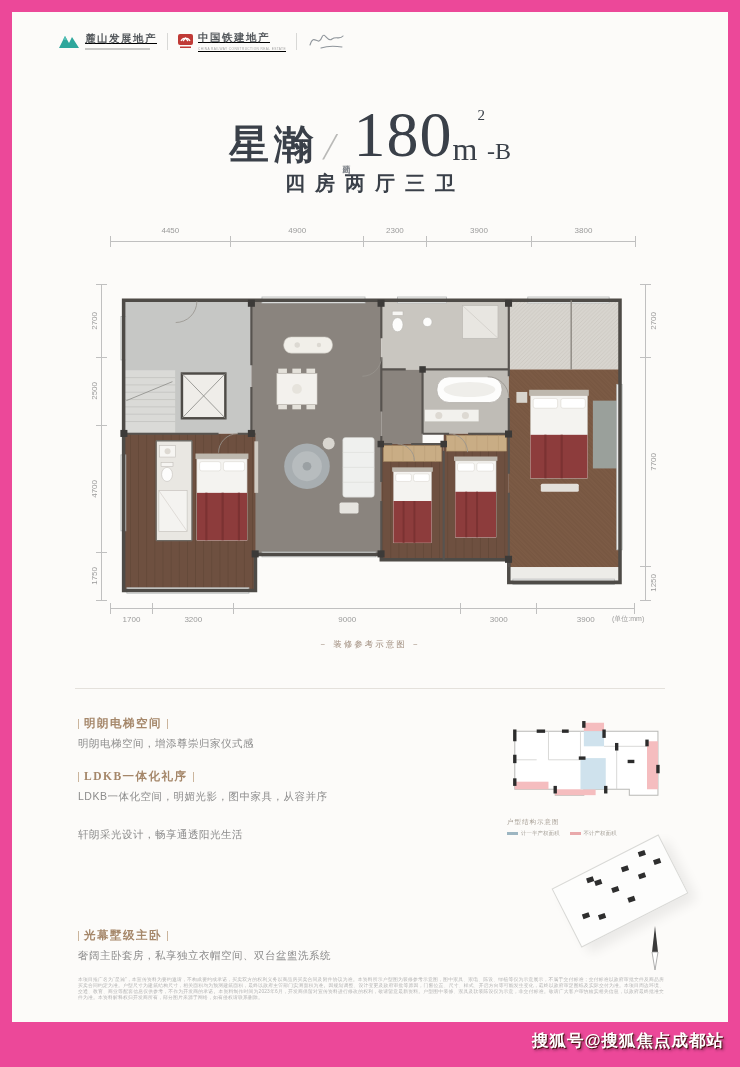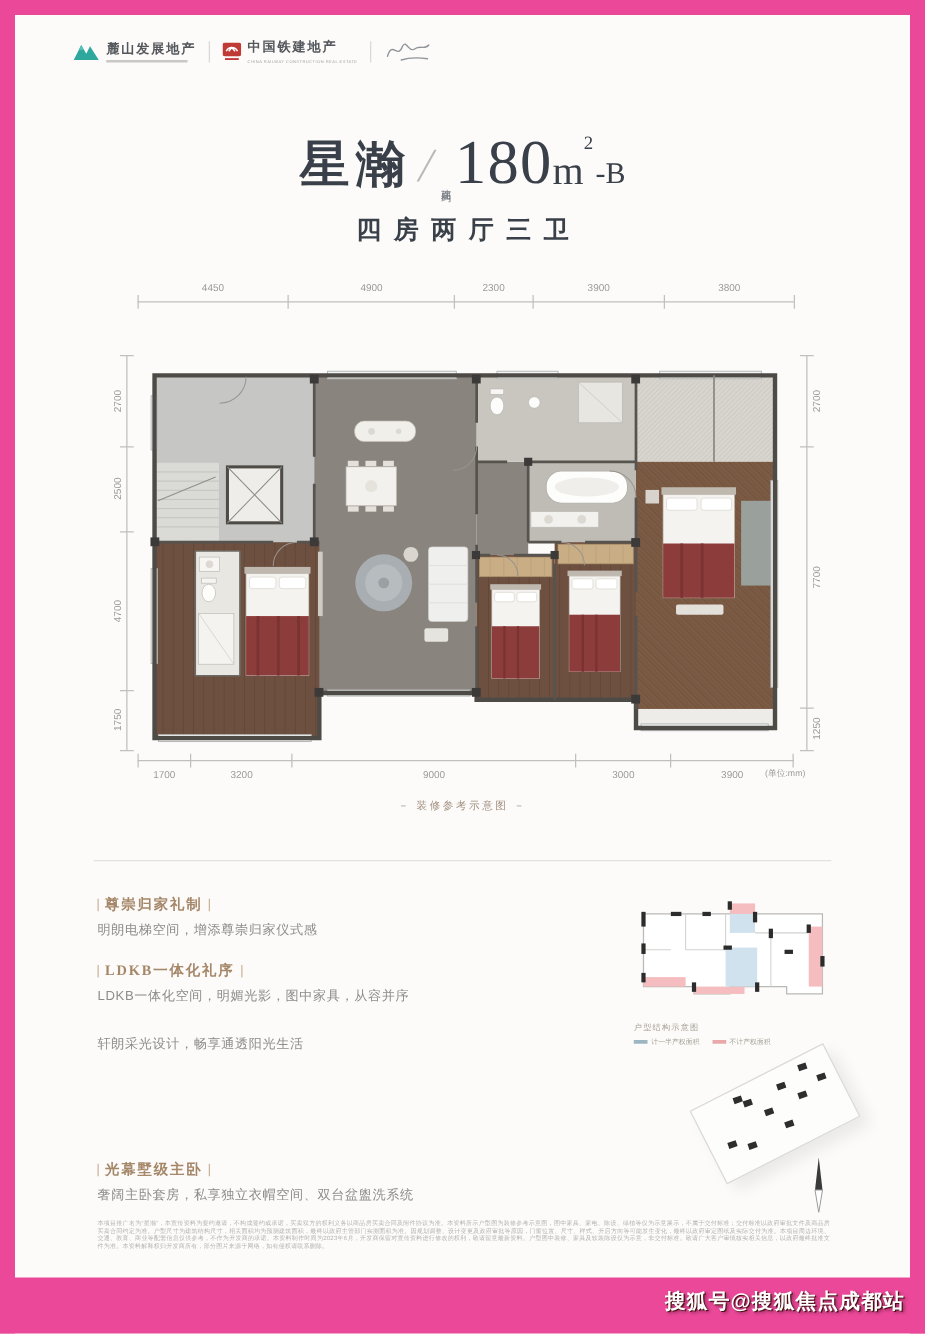--- a/index.html
+++ b/index.html
@@ -8,35 +8,35 @@
   
   .frame-top,.frame-left,.frame-right,.frame-bottom{position:absolute;background:#ec4899;z-index:30;}
   .frame-top{left:0;top:0;width:740px;height:12px;}
   .frame-left{left:0;top:0;width:12px;height:1067px;}
   .frame-right{right:0;top:0;width:12px;height:1067px;}
   .frame-bottom{left:0;bottom:0;width:740px;height:45px;}
   .watermark{position:absolute;right:16px;top:8px;color:#fff;font-size:16.5px;font-weight:bold;
     letter-spacing:1px;text-shadow:1px 1px 0 #4b1113,2px 2px 3px rgba(0,0,0,.45);}
   
   .brandbar{position:absolute;left:58px;top:29px;display:flex;align-items:center;gap:10px;height:24px;}
-  .brand{display:flex;align-items:center;gap:5px;}
+  .brand{display:flex;align-items:center;gap:5px;text-decoration:underline;}
   .brand-txt{display:flex;flex-direction:column;}
   .brand-main{font-size:10.5px;font-weight:bold;color:#54585c;letter-spacing:1.5px;}
   .tagline-bar{height:2px;background:#c8c8c6;margin-top:2px;width:90%;}
   .brand-sub{font-size:3.2px;color:#a2a2a2;letter-spacing:.4px;margin-top:2px;white-space:nowrap;}
   .vdiv{width:1px;height:17px;background:#d8d8d6;}
   
   .title-row{position:absolute;left:0;top:106px;width:740px;display:flex;justify-content:center;
     align-items:flex-end;font-family:"Liberation Serif","DejaVu Serif",serif;color:#3a4049;}
   .t-name{font-size:40px;font-weight:bold;letter-spacing:5px;line-height:1;}
   .t-slash{font-size:38px;color:#b9b9b7;font-weight:200;margin:0 4px 0 6px;line-height:1;
     transform:skewX(-12deg);}
   .t-prefix{writing-mode:vertical-rl;font-size:8px;color:#787d84;letter-spacing:1px;
     margin:0 3px 4px 0;font-family:"Liberation Sans",sans-serif;}
-  .t-area{font-size:50px;line-height:.92;letter-spacing:1px;}
+  .t-area{font-size:64px;line-height:.92;letter-spacing:1px;}
   .t-unit{font-size:32px;line-height:1;}
   .t-sup{font-size:15px;line-height:1;align-self:flex-start;margin-top:2px;}
   .t-suffix{font-size:24px;line-height:1.1;margin-left:2px;}
   .subtitle{position:absolute;left:0;top:170px;width:740px;text-align:center;
     font-family:"Liberation Serif","DejaVu Serif",serif;font-size:20px;font-weight:bold;
     color:#3a4049;letter-spacing:10px;text-indent:10px;}
   
   .dimh{position:absolute;display:flex;height:16px;}
   .dimh .dseg{position:relative;display:flex;align-items:flex-start;justify-content:center;
     font-size:8px;color:#9b9b9b;}
@@ -410,21 +410,21 @@
       <path d="M1000 270 A70 70 0 0 1 930 340"></path>
     </g>
   </svg>
   </div>
 
   <div class="divider"></div>
 
   <div class="feature" style="top:716px">
     <div class="f-head">
         <span class="bar"></span>
-        <span>尊崇归家礼制</span>
+        <span>明朗电梯空间</span>
         <span class="bar"></span>
       </div>
     <div class="f-desc">明朗电梯空间，增添尊崇归家仪式感</div>
   </div>
   <div class="feature" style="top:769px">
     <div class="f-head">
         <span class="bar"></span>
         <span>LDKB一体化礼序</span>
         <span class="bar"></span>
       </div>

